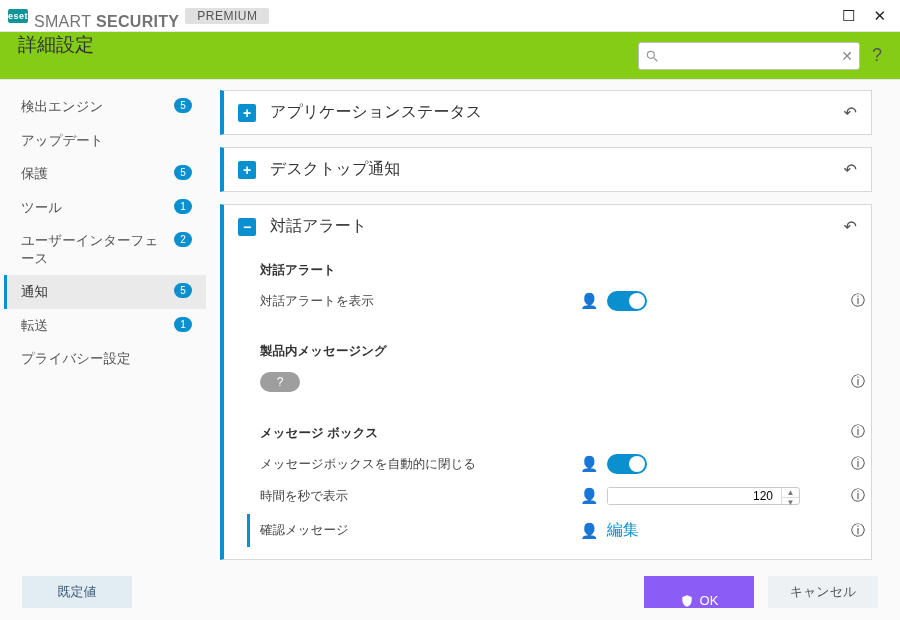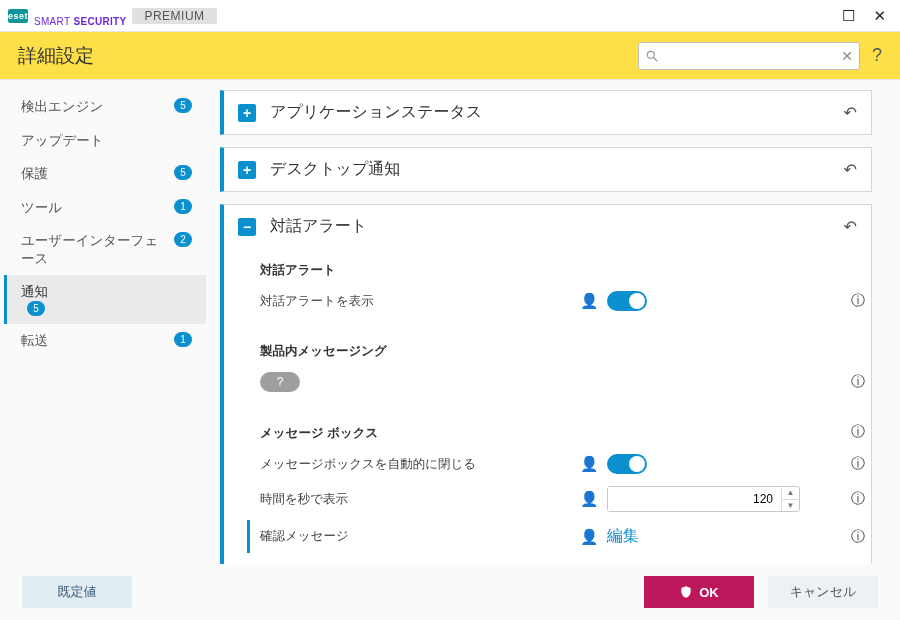--- a/index.html
+++ b/index.html
@@ -29,21 +29,21 @@
 }
 .brand-logo {
   background: #0f9599;
   color: #fff;
   font-size: 9px;
   font-weight: bold;
   padding: 2px 0;
   border-radius: 2px;
   letter-spacing: 0.5px;
 }
-.brand-text { font-size: 10px; color: #6d28d9; letter-spacing: 0.3px; margin-top: 12px; }
+.brand-text { font-size: 16px; color: #737373; letter-spacing: 0.3px; margin-top: 12px; }
 .brand-text .light { font-weight: 300; }
 .brand-text .bold { font-weight: 600; }
 .brand-badge {
   background: #e0e0e0;
   color: #555;
   font-size: 12px;
   padding: 1px 12px;
   border-radius: 2px;
   letter-spacing: 0.5px;
 }
@@ -54,24 +54,23 @@
   padding-right: 6px;
 }
 .win-controls span {
   font-size: 15px;
   cursor: default;
   color: #222;
 }
 .header-row {
   height: 48px;
   display: flex;
-  align-items: center;
   padding: 0 18px;
   border-bottom: 1px solid #e6e6e6;
-  background:#fde047;
+  background:#84cc16;
 }
 .page-title { font-size: 19px; font-weight: 400; color: #333; }
 .search-wrap {
   margin-left: auto;
   display: flex;
   align-items: center;
   gap: 12px;
 }
 .search-box {
   width: 222px;
@@ -110,21 +109,20 @@
   padding: 8px 14px;
   font-size: 13.5px;
   color: #535353;
   cursor: pointer;
   border-left: 3px solid transparent;
 }
 .side-item.active {
   border-left-color: #0a8fcf;
   background: #eaeaea;
   color: #333;
-  flex-direction: column;
 }
 .side-item .label { flex: 1; line-height:1.3; }
 .badge {
   background: #0a8fcf;
   color: #fff;
   min-width: 18px;
   height: 15px;
   border-radius: 8px;
   font-size: 10px;
   display: inline-flex;
@@ -219,21 +217,21 @@
   margin-left: auto;
   padding-right: 6px;
   font-style: normal;
   display:inline-flex;
 }
 .num-input {
   display: flex;
   align-items: stretch;
   border: 1px solid #c9c9c9;
   border-radius: 3px;
-  height: 26px;
+  height: 18px;
   width: 200px;
   background: #fff;
 }
 .num-input input {
   flex: 1;
   border: none;
   text-align: right;
   padding: 0 8px;
   font-size: 12px;
   outline: none;
@@ -267,21 +265,21 @@
   border: none;
   border-radius: 0;
   font-size: 13px;
   cursor: pointer;
   display: inline-flex;
   align-items: center;
   justify-content: center;
   gap: 6px;
 }
 .btn-default { background: #e2ecf3; color: #3b5c77; }
-.btn-primary { background: #be185d; color: #fff; font-weight: 700; }
+.btn-primary { background: #8b5cf6; color: #fff; font-weight: 400; align-items: flex-end; }
 .btn-muted { background: #eef1f3; color: #555; }
 .footer .right { margin-left: auto; display: flex; gap: 14px; }
 </style>
 </head>
 <body>
 
 <div class="titlebar">
   <div class="brand">
     <span class="brand-logo">eset</span>
     <span class="brand-text">
@@ -333,20 +331,23 @@
       <span class="label">ユーザーインターフェース</span>
       <span class="badge">2</span>
     </div>
     <div class="side-item active">
       <span class="label">通知</span>
       <span class="badge">5</span>
     </div>
     <div class="side-item">
       <span class="label">転送</span>
       <span class="badge">1</span>
+    </div>
+    <div class="side-item">
+      <span class="label">プライバシー設定</span>
     </div>
   </div>
 
   <div class="content">
 
     <div class="panel">
       <div class="panel-head">
         <span class="expand-icon">+</span>
         <span class="panel-title">アプリケーションステータス</span>
         <span class="reset-icon">↶</span>

